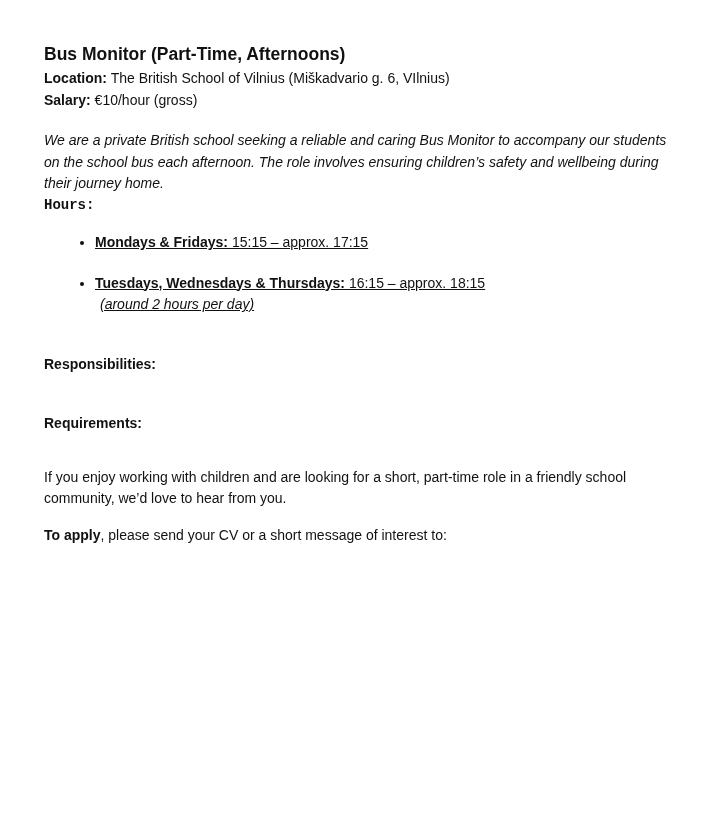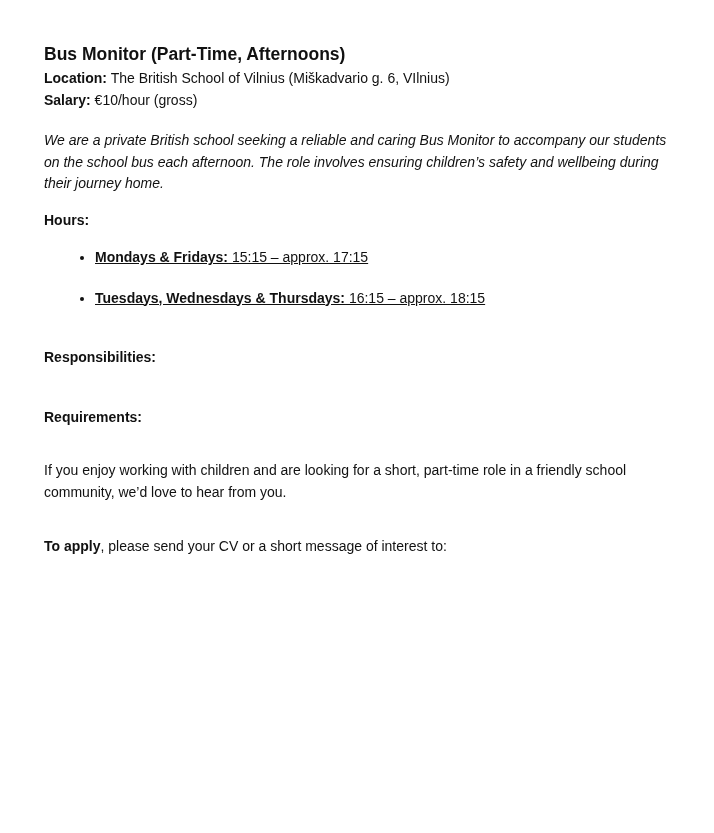--- a/index.html
+++ b/index.html
@@ -36,21 +36,22 @@
     max-width: 626px;
     font-style: italic;
   }
   .section-heading {
     font-size: 14px;
     line-height: 21.5px;
     font-weight: bold;
     margin: 38px 0 0 0;
   }
   .section-heading.first {
-    margin-top: 15px;
+    margin-top: 0;
+    font-family: Liberation Mono, monospace;
   }
   ul.bullet-list {
     margin: 16px 0 0 0;
     padding: 0 0 0 51px;
     list-style-type: disc;
     text-decoration: underline;
   }
   ul.bullet-list li {
     max-width: 560px;
   }
@@ -59,21 +60,21 @@
   }
   .item-note {
     font-style: italic;
     padding-left: 5px;
   }
   .closing-para {
     margin: 32px 0 0 0;
     max-width: 626px;
   }
   .apply-para {
-    margin: 33px 0 0 0;
+    margin: 15px 0 0 0;
     max-width: 626px;
   }
   b, strong { font-weight: bold; }
 </style>
 </head>
 <body>
 
 <div class="doc">
 
   <h1 class="doc-title">Bus Monitor (Part-Time, Afternoons)</h1>
@@ -82,20 +83,21 @@
 
   <p class="meta-line"><strong>Salary:</strong><span> €10/hour (gross)</span></p>
 
   <p class="intro-para">We are a private British school seeking a reliable and caring Bus Monitor to accompany our students on the school bus each afternoon. The role involves ensuring children’s safety and wellbeing during their journey home.</p>
 
   <h2 class="section-heading first">Hours:</h2>
 
   <ul class="bullet-list">
     <li><strong>Mondays &amp; Fridays:</strong><span> 15:15 – approx. 17:15</span></li>
     <li><strong>Tuesdays, Wednesdays &amp; Thursdays:</strong><span> 16:15 – approx. 18:15</span>
+      <div class="item-note">(around 2 hours per day)</div>
     </li>
   </ul>
 
   <h2 class="section-heading">Responsibilities:</h2>
 
 
   <h2 class="section-heading">Requirements:</h2>
 
 
   <p class="closing-para">If you enjoy working with children and are looking for a short, part-time role in a friendly school community, we’d love to hear from you.</p>

